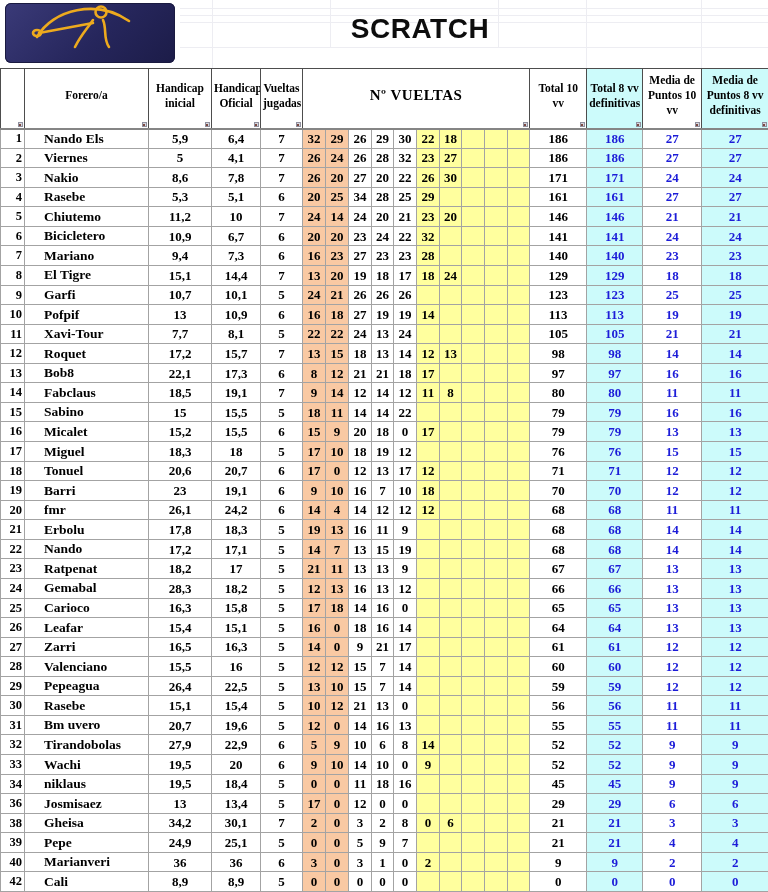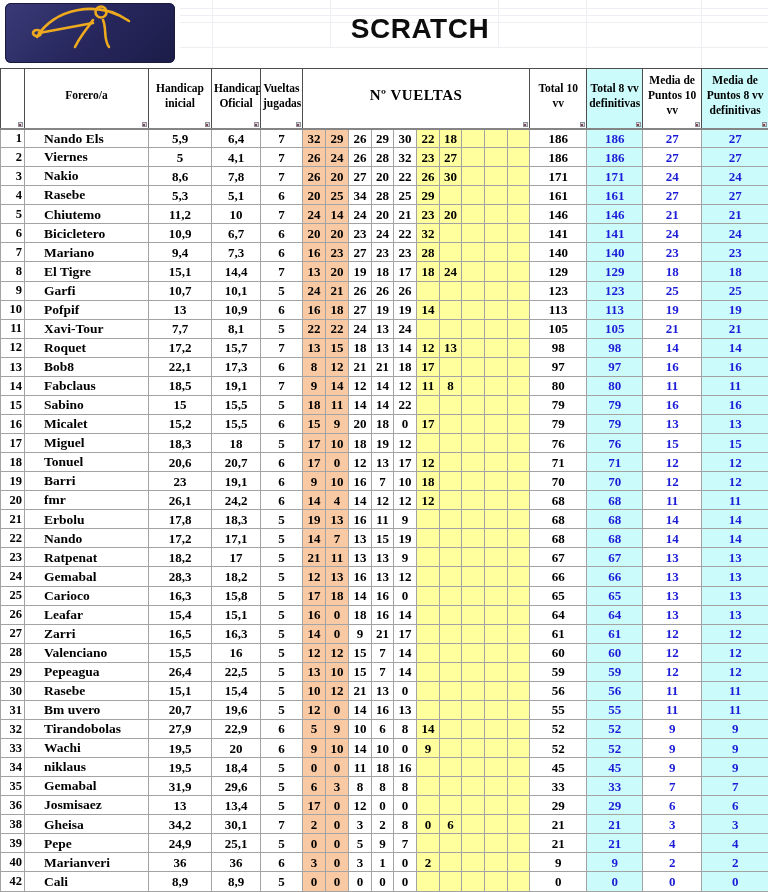--- a/index.html
+++ b/index.html
@@ -830,41 +830,20 @@
         <td class="c-v v-yellow"></td>
         <td class="c-v v-yellow"></td>
         <td class="c-v v-yellow"></td>
         <td class="c-v v-yellow"></td>
         <td class="c-t10">45</td>
         <td class="c-t8">45</td>
         <td class="c-m10">9</td>
         <td class="c-m8">9</td>
       </tr>
       <tr>
-        <td class="c-rank">35</td>
-        <td class="c-name">Gemabal</td>
-        <td class="c-num">31,9</td>
-        <td class="c-num">29,6</td>
-        <td class="c-num">5</td>
-        <td class="c-v v-orange">6</td>
-        <td class="c-v v-orange">3</td>
-        <td class="c-v v-white">8</td>
-        <td class="c-v v-white">8</td>
-        <td class="c-v v-white">8</td>
-        <td class="c-v v-yellow"></td>
-        <td class="c-v v-yellow"></td>
-        <td class="c-v v-yellow"></td>
-        <td class="c-v v-yellow"></td>
-        <td class="c-v v-yellow"></td>
-        <td class="c-t10">33</td>
-        <td class="c-t8">33</td>
-        <td class="c-m10">7</td>
-        <td class="c-m8">7</td>
-      </tr>
-      <tr>
         <td class="c-rank">36</td>
         <td class="c-name">Josmisaez</td>
         <td class="c-num">13</td>
         <td class="c-num">13,4</td>
         <td class="c-num">5</td>
         <td class="c-v v-orange">17</td>
         <td class="c-v v-orange">0</td>
         <td class="c-v v-white">12</td>
         <td class="c-v v-white">0</td>
         <td class="c-v v-white">0</td>

